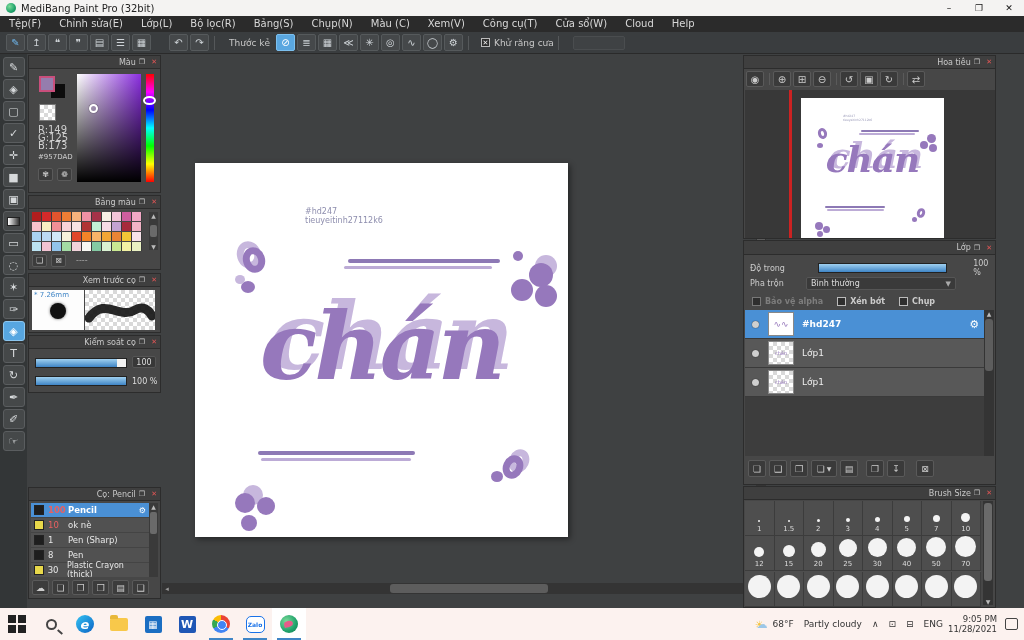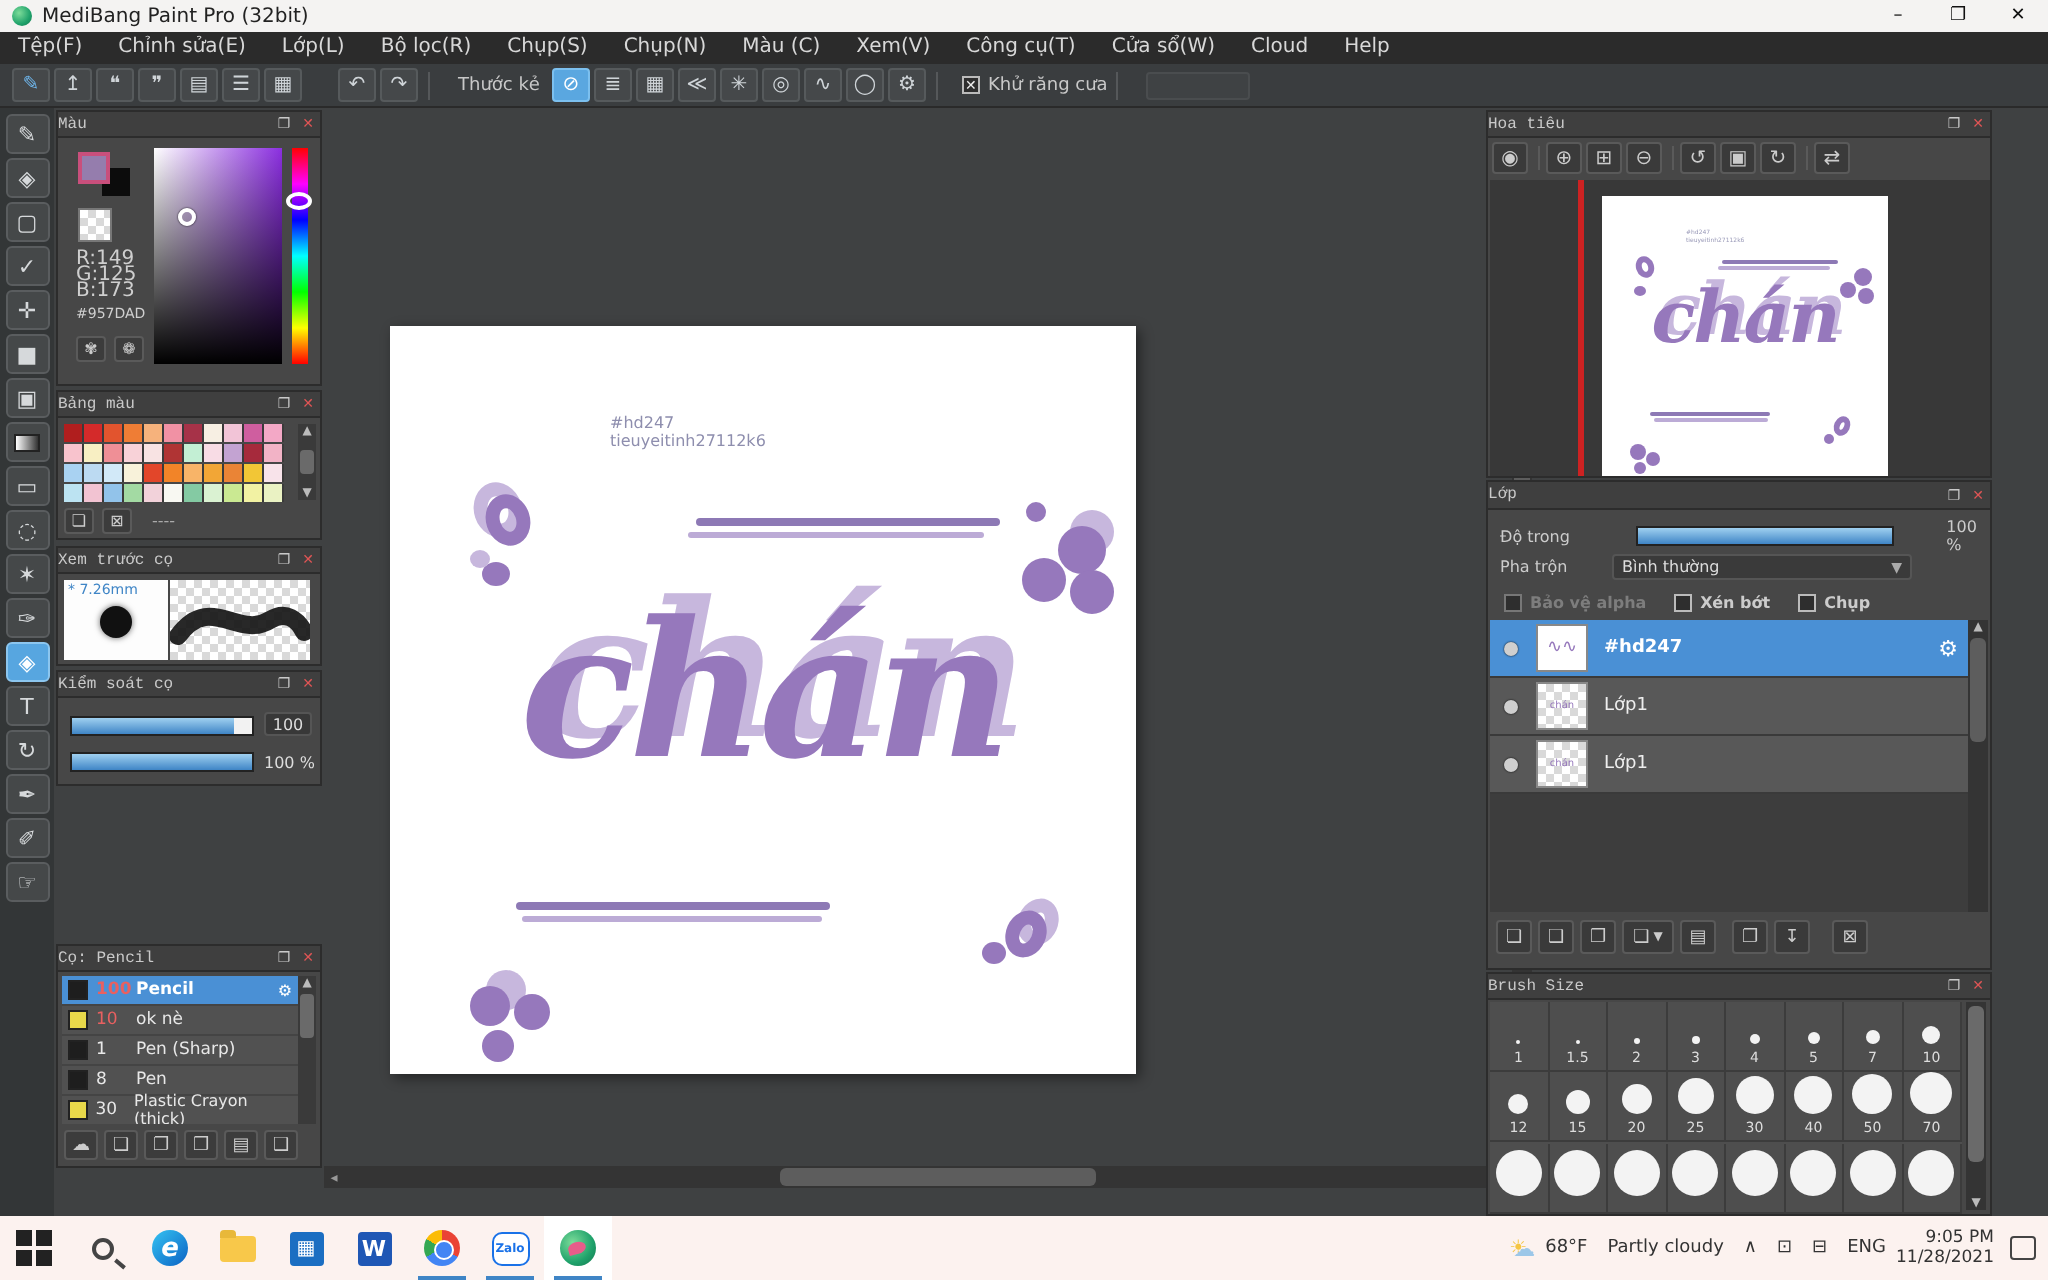--- a/index.html
+++ b/index.html
@@ -34,21 +34,21 @@
 
   
   .toolstrip { position:absolute; left:0; top:0; width:27px; height:554px; background:#333637; display:flex; flex-direction:column; align-items:center; padding-top:2px; }
   .tool { width:22px; height:20px; margin:1px 0; background:#454849; border:1px solid #5a5d5f; border-radius:3px; color:#d6d9db; font-size:11px; display:flex; align-items:center; justify-content:center; }
   .tool.selected { background:#57a6e0; border-color:#8cc6ef; color:#fff; }
   .grad-chip { width:13px; height:9px; background:linear-gradient(90deg,#fff,#333); border:1px solid #222; }
 
   
   .panel { position:absolute; background:#474747; border:1px solid #2c2c2c; }
   .phead { height:13px; background:#3f3f3f; border-bottom:1px solid #2c2c2c; display:flex; align-items:center; font-size:8px; color:#c9c9c9; }
-  .phead .ptitle { flex:1; text-align:left;font-family:Liberation Mono, monospace; }
+  .phead .ptitle { flex:1; text-align:right; }
   .phead .pico { font-size:7px; margin:0 3px; color:#c9c9c9; }
 
   
   .fg-swatch { position:absolute; left:10px; top:20px; width:16px; height:16px; border:2px solid #c94f7c; }
   .bg-swatch { position:absolute; left:22px; top:28px; width:14px; height:14px; background:#0c0c0c; z-index:-1; }
   .checker { background-color:#fff; background-image:linear-gradient(45deg,#d9d9d9 25%,transparent 25%,transparent 75%,#d9d9d9 75%),linear-gradient(45deg,#d9d9d9 25%,transparent 25%,transparent 75%,#d9d9d9 75%); background-size:8px 8px; background-position:0 0,4px 4px; }
   .tr-swatch { position:absolute; left:10px; top:48px; width:17px; height:17px; border:1px solid #777; }
   .rgb { position:absolute; left:9px; top:70px; font-size:10px; color:#cfcfcf; line-height:8px; }
   .hexv { position:absolute; left:9px; top:97px; font-size:7px; color:#cfcfcf; }
   .cp-btn { position:absolute; width:15px; height:13px; background:#3c3c3c; border:1px solid #5a5a5a; border-radius:2px; color:#ccc; font-size:8px; display:flex; align-items:center; justify-content:center; }
@@ -187,21 +187,21 @@
       <div class="win-btn">❐</div>
       <div class="win-btn">✕</div>
     </div>
   </div>
 
   <div class="menubar">
     <span class="menu-item">Tệp(F)</span>
     <span class="menu-item">Chỉnh sửa(E)</span>
     <span class="menu-item">Lớp(L)</span>
     <span class="menu-item">Bộ lọc(R)</span>
-    <span class="menu-item">Chụp(S)</span>
+    <span class="menu-item">Bảng(S)</span>
     <span class="menu-item">Chụp(N)</span>
     <span class="menu-item">Màu (C)</span>
     <span class="menu-item">Xem(V)</span>
     <span class="menu-item">Công cụ(T)</span>
     <span class="menu-item">Cửa sổ(W)</span>
     <span class="menu-item">Cloud</span>
     <span class="menu-item">Help</span>
   </div>
 
   <div class="toolbar">
@@ -375,21 +375,21 @@
         <div class="fill" style="width:90%"></div>
         <div class="s-handle"></div>
       </div>
       <div class="s-valbox" style="left:103px; top:20px;">100</div>
       <div class="slider" style="left:6px; top:40px; width:92px;">
         <div class="fill" style="width:100%"></div>
       </div>
       <div class="s-valtext" style="left:103px; top:41px;">100 %</div>
     </div>
 
-    <div class="panel" style="left:28px; top:418px; width:133px; height:112px;">
+    <div class="panel" style="left:28px; top:433px; width:133px; height:112px;">
       <div class="phead">
         <span class="ptitle">Cọ: Pencil</span>
         <span class="pico">❐</span>
         <span class="pico" style="color:#e05555">✕</span>
       </div>
       <div class="br-list">
         <div class="br-row sel" style="background: rgb(74, 144, 213);">
           <div class="br-sw" style="background: rgb(30, 30, 30);"></div>
           <span class="br-size red">100</span>
           <span>Pencil</span>

